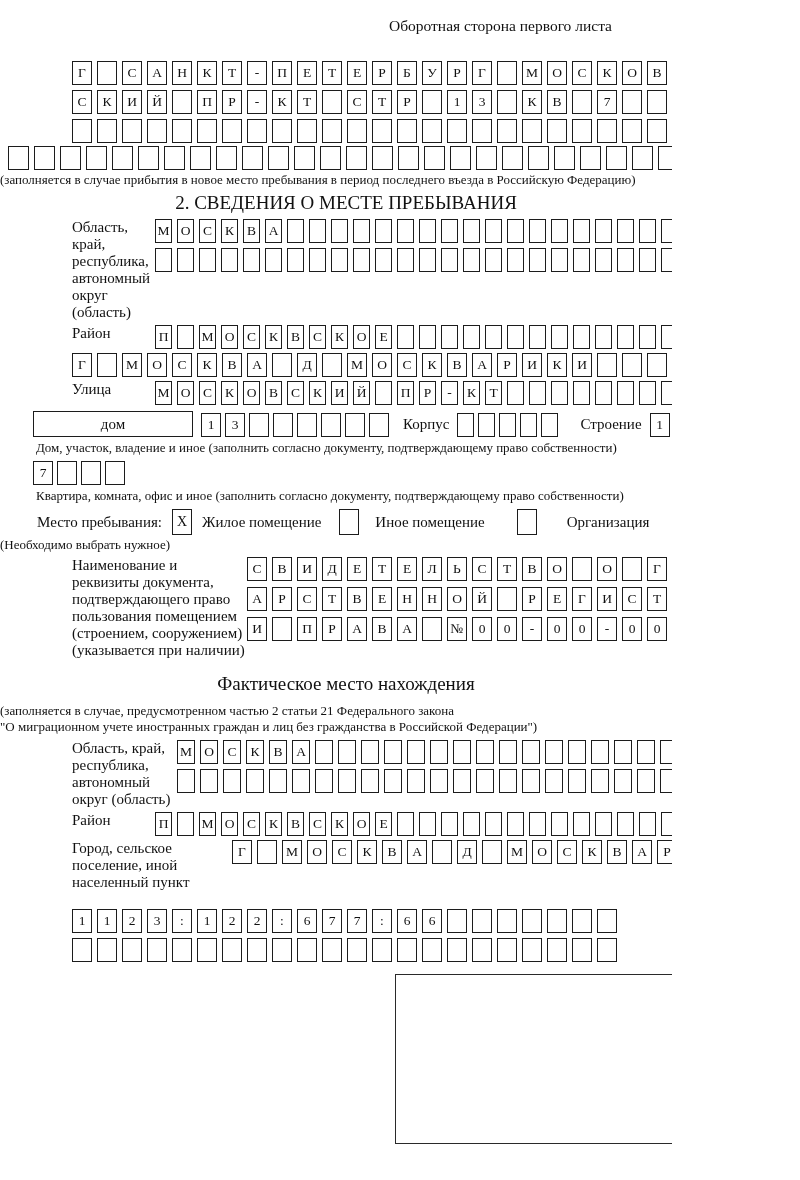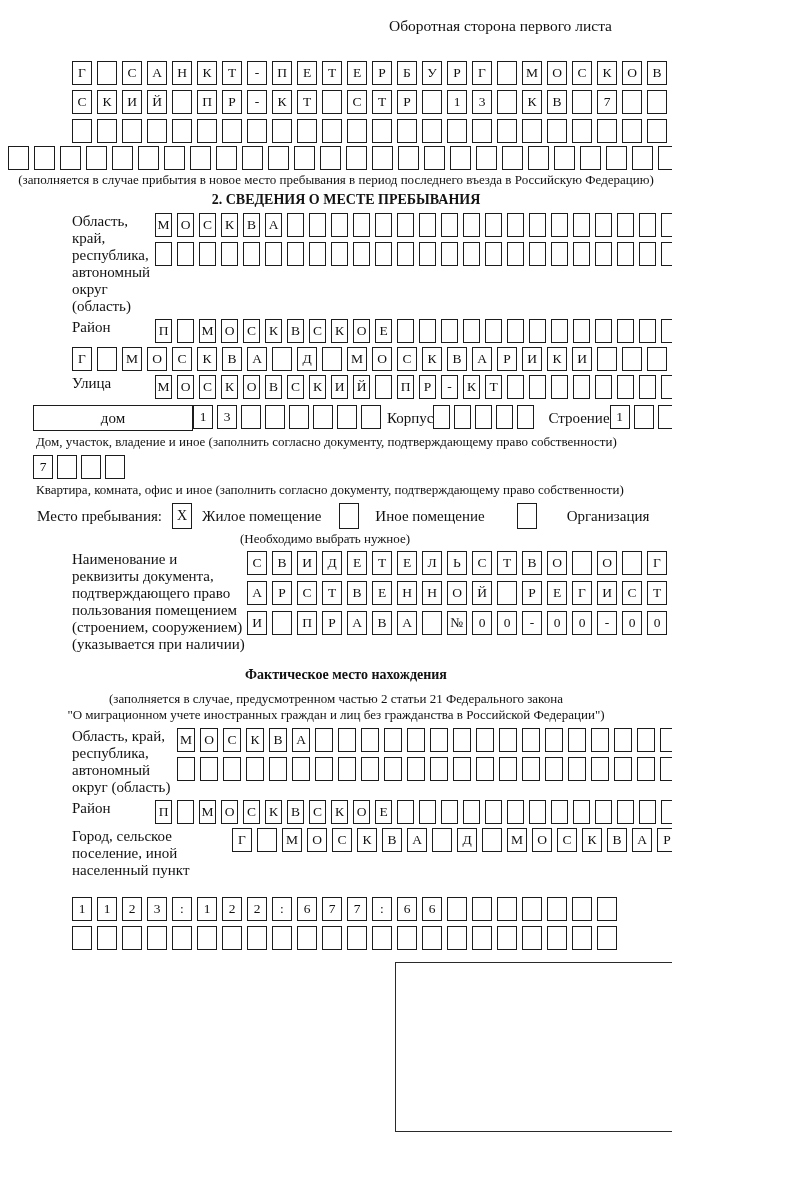--- a/index.html
+++ b/index.html
@@ -16,22 +16,22 @@
   .cells { display:flex; gap:5px; flex:none; }
   .cell {
     flex:none; width:20px; height:24px; border:1.6px solid #1c1c1c; background:#fff;
     display:inline-flex; align-items:center; justify-content:center;
     font-size:13.5px; font-family:"Liberation Serif","DejaVu Serif",serif;
   }
   .p28 .cell { width:17px; }
   .p26 .cell { width:18px; }
   .row4 .cell { width:21px; }
   .gap4 { gap:4px; }
-  .note { font-size:13px; line-height:16px; text-align:center; }
-  .sec-title { font-size:14px; font-weight:bold; text-align:center;margin-left:20px; }
+  .note { font-size:13px; line-height:16px; text-align:left; }
+  .sec-title { font-size:19px; font-weight:normal; text-align:center;margin-left:20px; }
   .labelbox {
     border:1.6px solid #1c1c1c; height:26px; display:flex; align-items:center;
     justify-content:center; font-size:15px; flex:none; background:#fff;
   }
   .inline-label { font-size:15px; line-height:26px; flex:none; }
   .cbox {
     flex:none; width:20px; height:26px; border:1.6px solid #1c1c1c; background:#fff;
     display:inline-flex; align-items:center; justify-content:center; font-size:14px;
   }
   .stamp-box { border:1.6px solid #2a2a2a; background:#fff; }
@@ -318,21 +318,21 @@
         <span class="cell"></span>
         <span class="cell"></span>
         <span class="cell"></span>
         <span class="cell"></span>
         <span class="cell"></span>
         <span class="cell"></span>
         <span class="cell"></span>
       </div>
   </div>
 
-  <div class="row mt6" style="margin-left:33px; align-items:flex-start; gap:0">
+  <div class="row mt6" style="margin-left:33px; align-items:flex-end; gap:8px">
     <div class="labelbox" style="width:160px">дом</div>
     <div class="cells gap4">
         <span class="cell">1</span>
         <span class="cell">3</span>
         <span class="cell"></span>
         <span class="cell"></span>
         <span class="cell"></span>
         <span class="cell"></span>
         <span class="cell"></span>
         <span class="cell"></span>

